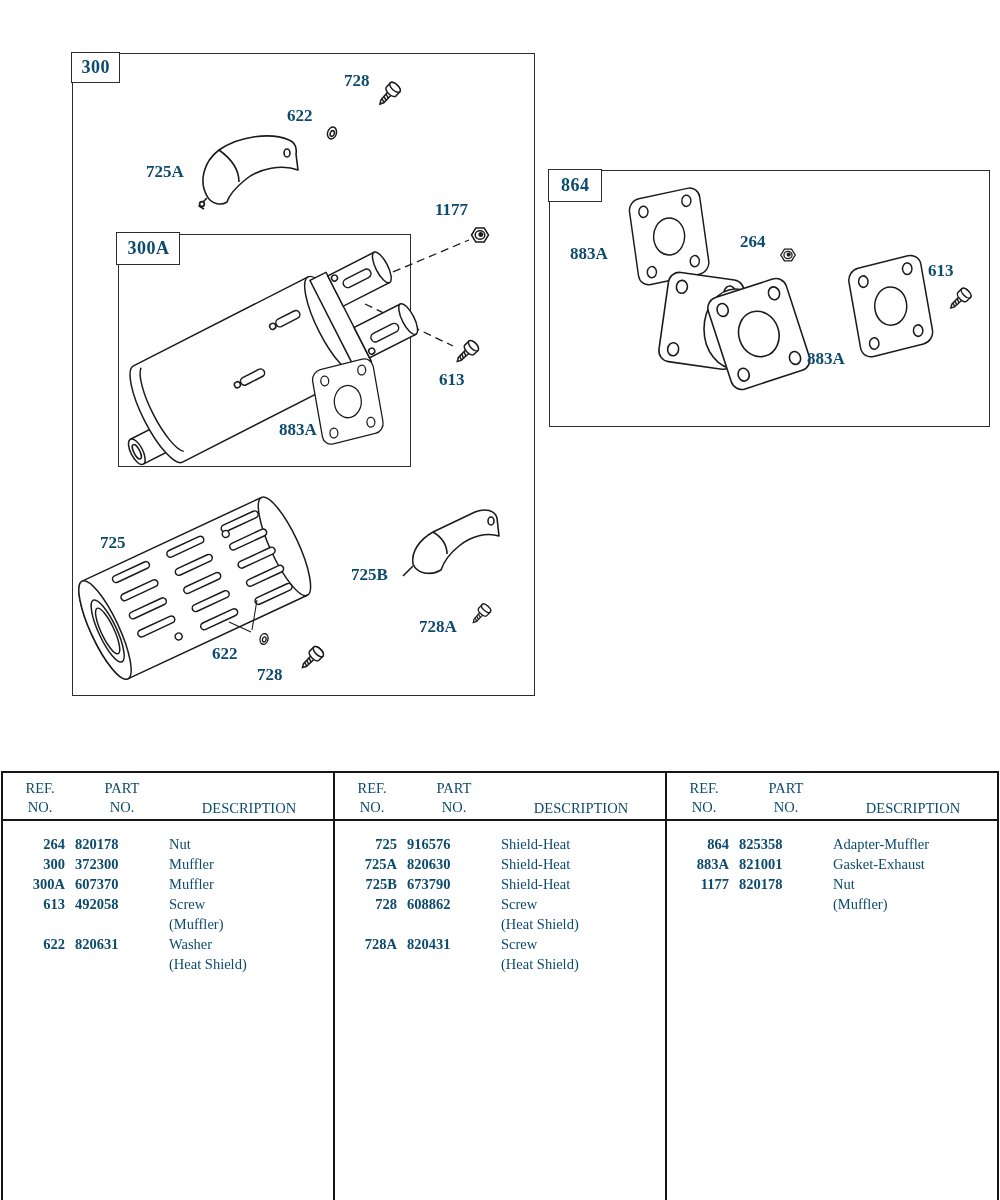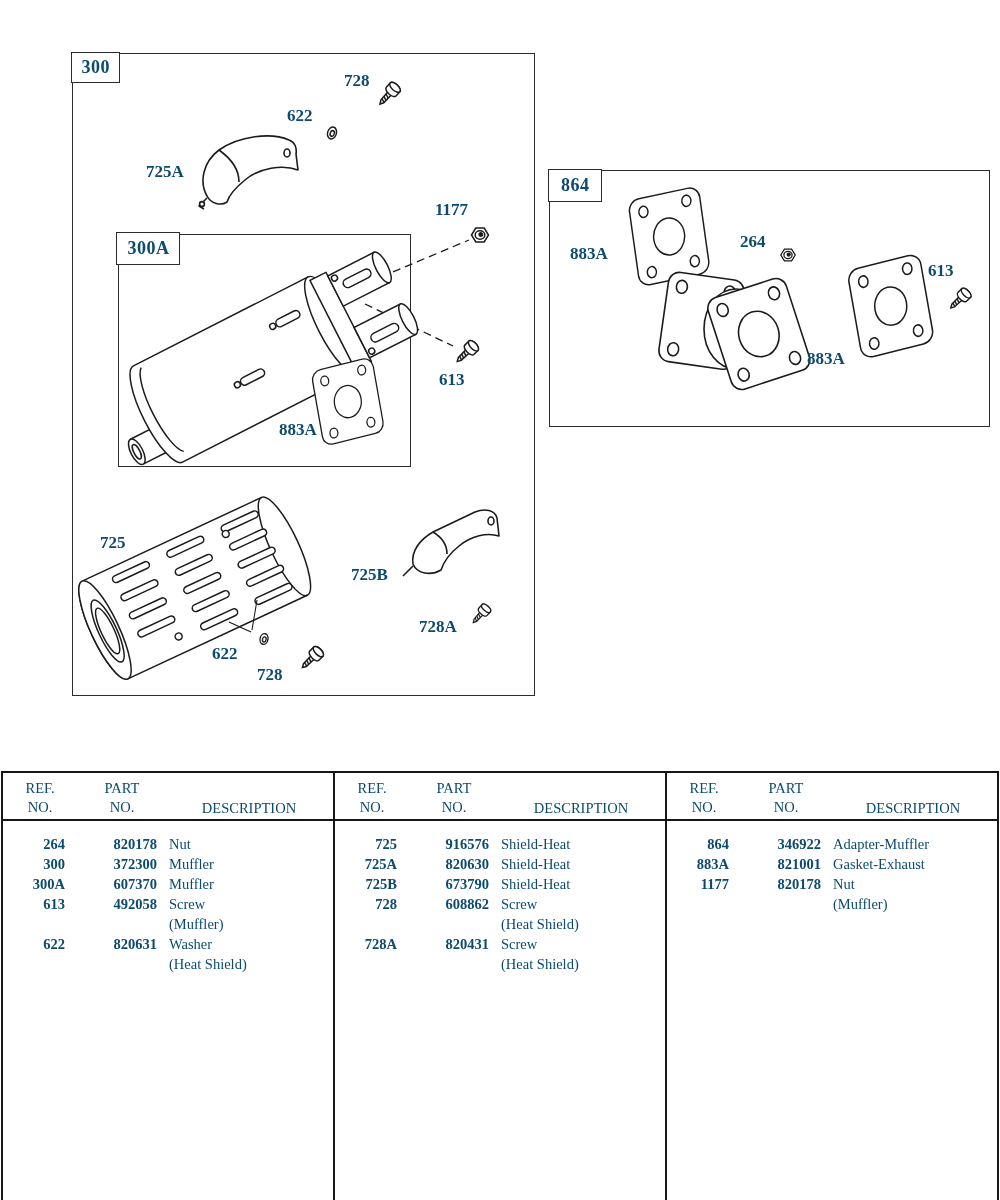--- a/index.html
+++ b/index.html
@@ -22,21 +22,21 @@
   .pcol.divided{border-right:2px solid #161616;}
   .phead{height:43px;border-bottom:2.5px solid #161616;display:flex;align-items:center;
          padding:3px 0 0 6px;font-size:14.5px;}
   .ph-stack{display:flex;flex-direction:column;text-align:center;line-height:19px;}
   .ph-ref{width:62px;}
   .ph-part{width:86px;margin-left:8px;}
   .ph-desc{flex:1;text-align:center;line-height:19px;margin-top:21px;}
   .pbody{padding:13px 0 0 6px;}
   .prow{display:flex;line-height:20px;font-size:14.5px;}
   .c-ref{width:56px;text-align:right;font-weight:bold;}
-  .c-part{width:82px;margin-left:10px;text-align:right;font-weight:bold;}
+  .c-part{width:82px;margin-left:10px;font-weight:bold;}
   .c-desc{margin-left:12px;white-space:nowrap;}
 </style>
 </head>
 <body>
 
 <div id="page">
 
   <svg width="0" height="0" style="position:absolute" aria-hidden="true">
     <defs>
       <g id="sym-screw" stroke="#1b1b1b" stroke-width="1.5" fill="#fff">
@@ -328,21 +328,21 @@
         </div>
         <div class="ph-stack ph-part">
           <span>PART</span>
           <span>NO.</span>
         </div>
         <div class="ph-desc">DESCRIPTION</div>
       </div>
       <div class="pbody">
         <div class="prow">
             <span class="c-ref">864</span>
-            <span class="c-part">346922</span>
+            <span class="c-part">825358</span>
             <span class="c-desc">Adapter-Muffler</span>
           </div>
         <div class="prow">
             <span class="c-ref">883A</span>
             <span class="c-part">821001</span>
             <span class="c-desc">Gasket-Exhaust</span>
           </div>
         <div class="prow">
             <span class="c-ref">1177</span>
             <span class="c-part">820178</span>

